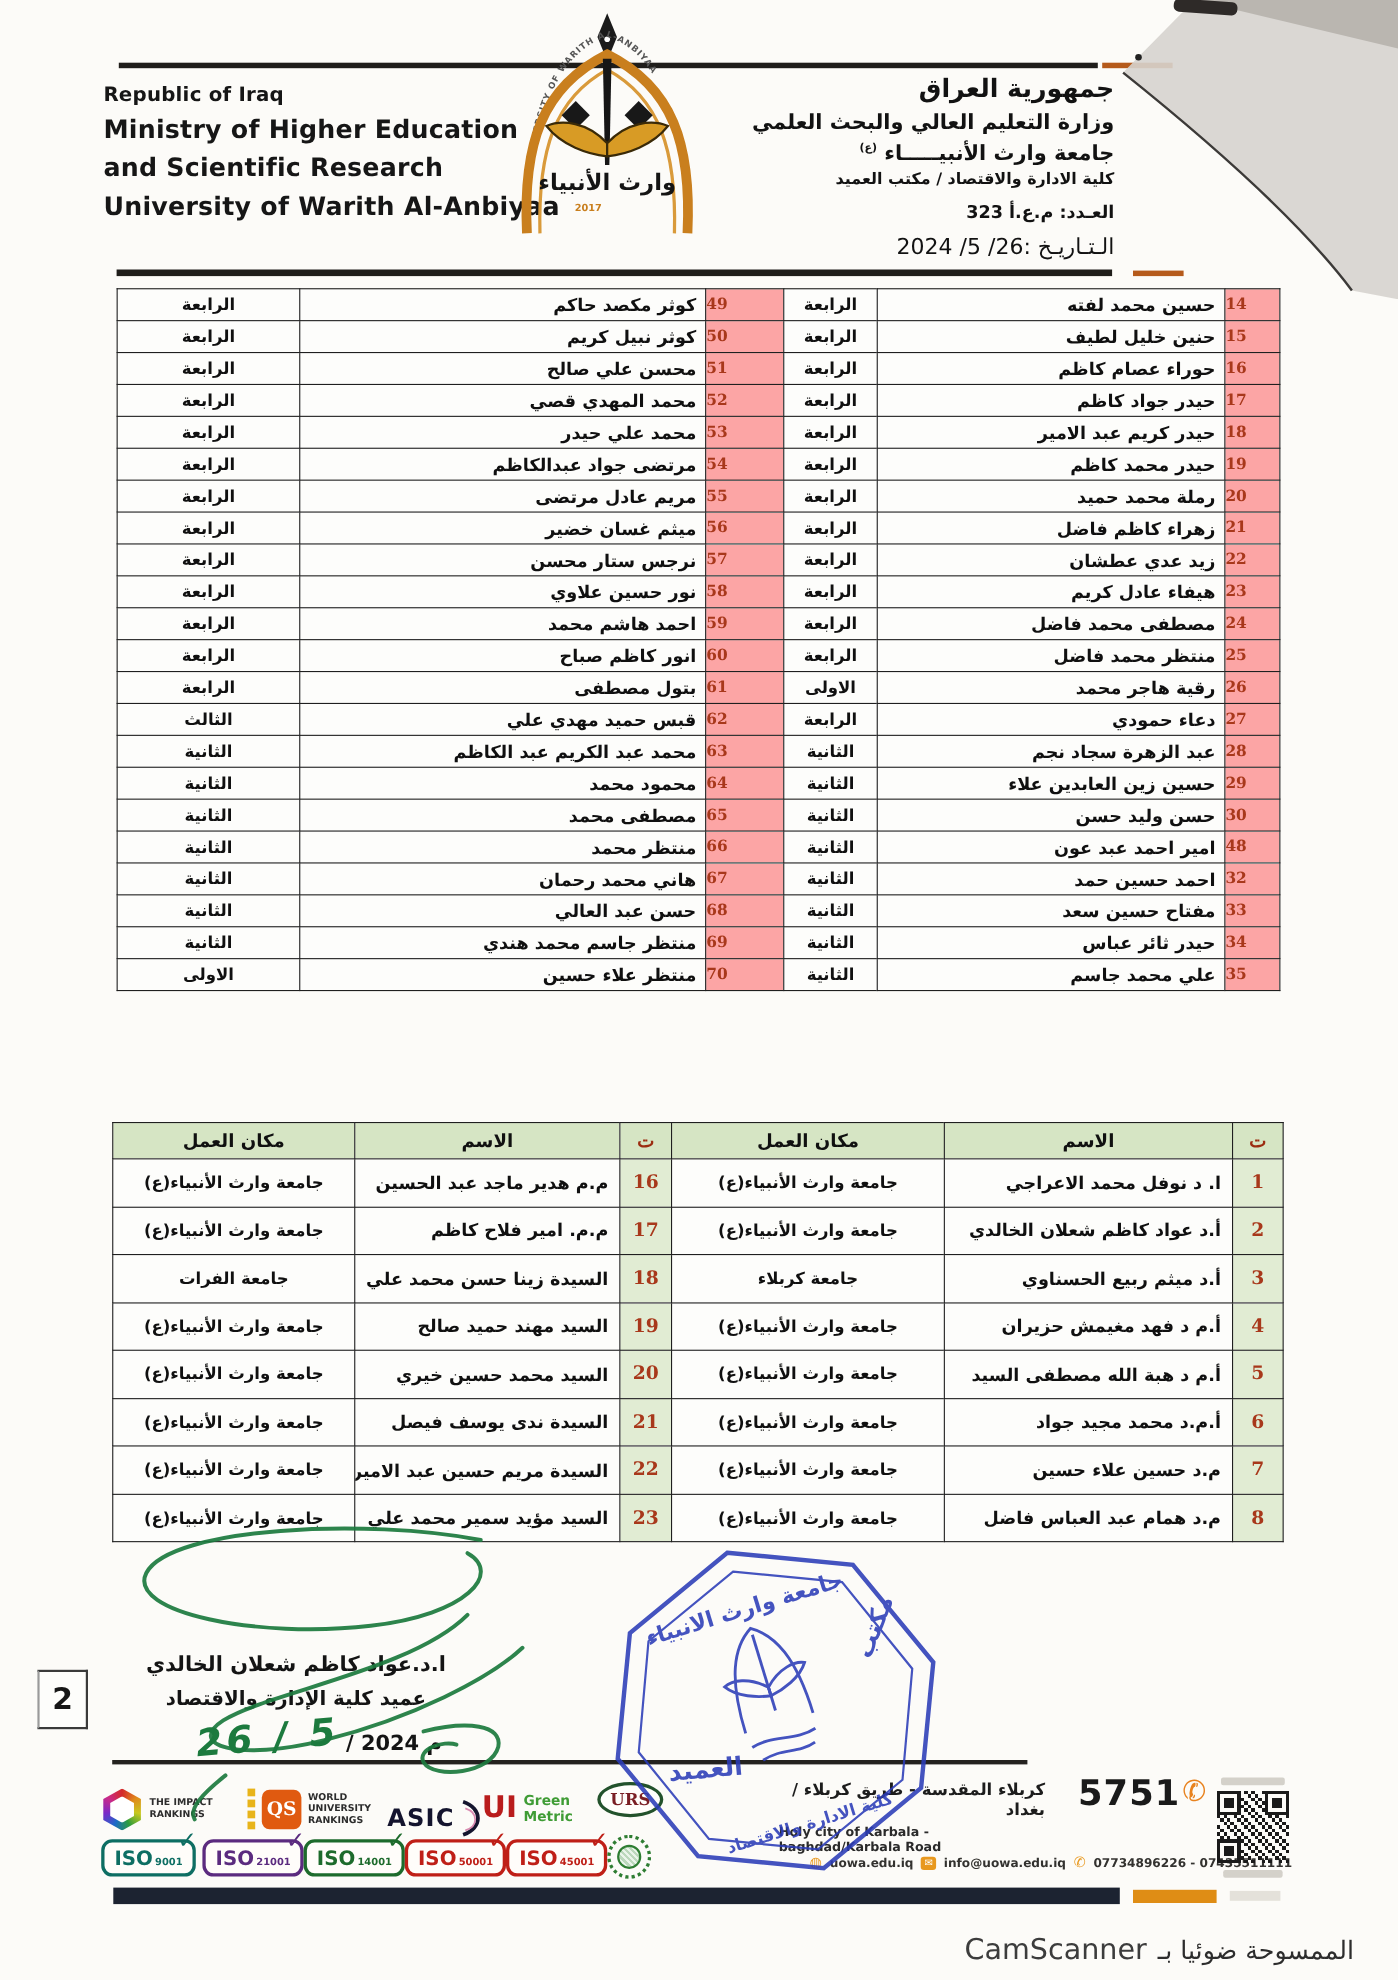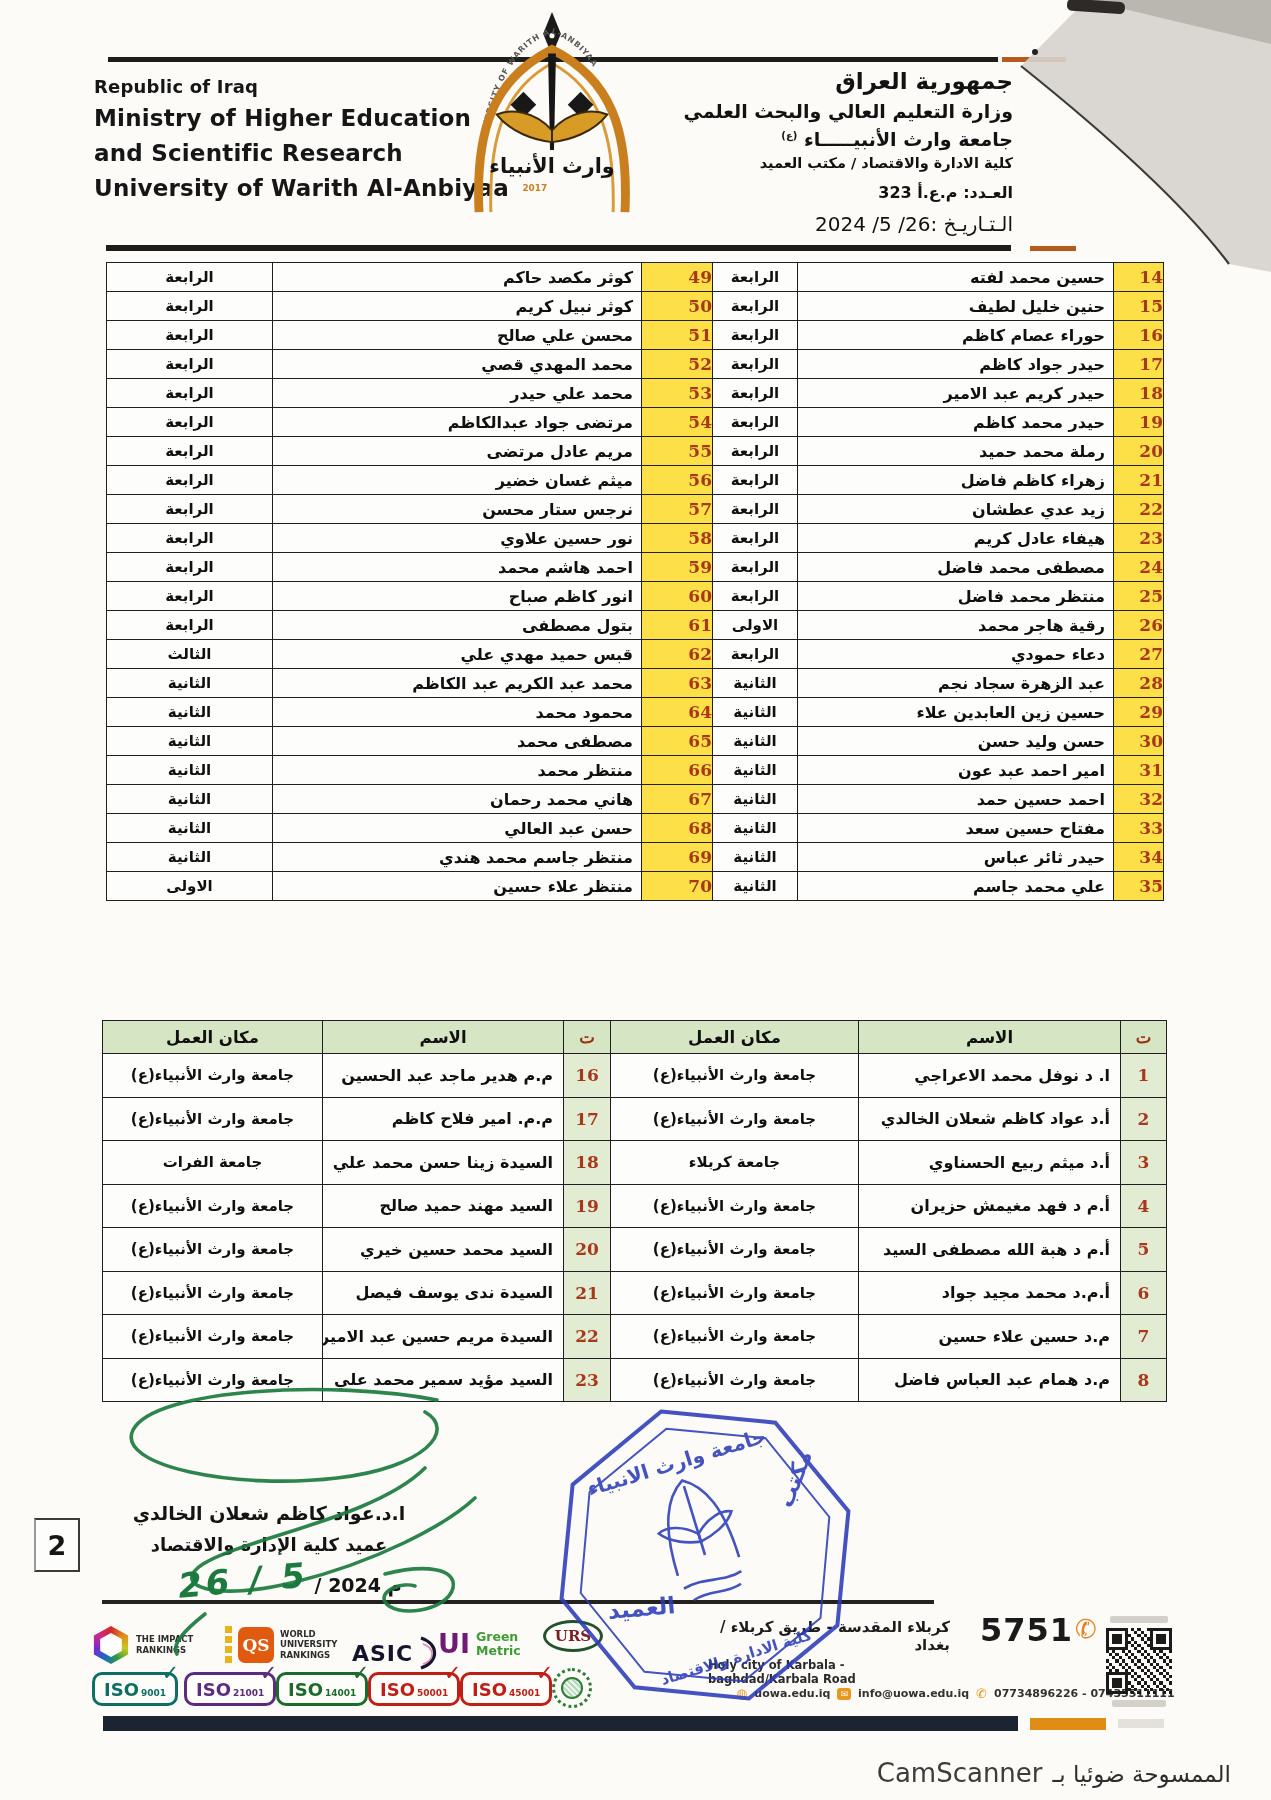--- a/index.html
+++ b/index.html
@@ -28,21 +28,21 @@
   .ar-header .a5 { font-weight:700; font-size:16px; margin-bottom:10px; }
   .ar-header .a6 { font-weight:400; font-size:20px; letter-spacing:1px; }
 
   .logo-wrap { position:absolute; left:452px; top:10px; width:200px; height:212px; }
 
   
   table { position:absolute; border-collapse:collapse; table-layout:fixed; direction:rtl; background:#fdfdfb; }
   td,th { border:1.6px solid #1f1f1f; color:#101010; font-weight:700; overflow:hidden; white-space:nowrap; }
   .t1 { left:106px; top:262px; width:1057px; }
   .t1 td { height:29px; }
-  .c-num   { background:#fde047; color:#a8381b; font-family:"DejaVu Serif", serif; font-size:17px; text-align:right; }
+  .c-num   { background:#fca5a5; color:#a8381b; font-family:"DejaVu Serif", serif; font-size:14px; text-align:left; }
   .c-name  { text-align:right; font-size:16px; padding:0 8px; }
   .c-stage { text-align:center; font-size:15px; }
 
   .tbl2-title { position:absolute; left:300px; top:956px; width:660px; text-align:center; direction:rtl;
                 font-weight:700; font-size:23px; color:#0e0e0e; }
 
   .t2 { left:102px; top:1020px; width:1064px; }
   .t2 thead td { background:#d6e5c4; height:33px; text-align:center; font-size:16.5px; }
   .t2 thead td.c2-num { color:#9c2c10; }
   .t2 tbody td { height:43.5px; }
@@ -71,21 +71,21 @@
   .hexa { width:38px; height:38px; clip-path:polygon(50% 0,95% 25%,95% 75%,50% 100%,5% 75%,5% 25%);
           background:conic-gradient(#d42a2a,#e08a1a,#c8c81e,#2c9c3c,#1a6ac8,#7a2ac8,#c82a8a,#d42a2a);
           display:flex; align-items:center; justify-content:center; }
   .hexa-in { width:24px; height:24px; clip-path:polygon(50% 0,95% 25%,95% 75%,50% 100%,5% 75%,5% 25%); background:#fff; }
   .logo-cap { font-size:8.5px; font-weight:700; color:#2c2c2c; line-height:1.25; }
   .qs-dots { display:flex; flex-direction:column; gap:3px; }
   .qs-dots i { width:7px; height:7px; background:#e8b41a; display:block; }
   .qs-box { width:36px; height:36px; background:#e05a10; border-radius:7px; color:#fff; font-weight:700;
             font-size:17px; display:flex; align-items:center; justify-content:center; font-family:"DejaVu Serif",serif; }
   .asic-txt { font-size:22px; font-weight:700; color:#14142e; letter-spacing:1px; }
-  .ui-txt { font-size:27px; font-weight:700; color:#701a75;text-align:right; }
+  .ui-txt { font-size:27px; font-weight:700; color:#b91c1c;text-align:right; }
   .gm-cap { font-size:12.5px; font-weight:700; color:#3f9c35; line-height:1.05; }
   .urs-oval { width:60px; height:32px; border:3.5px solid #23522c; border-radius:50%;
               display:flex; align-items:center; justify-content:center; background:#fffefb; }
   .urs-txt { color:#7a1f24; font-weight:700; font-size:15px; font-family:"DejaVu Serif",serif; }
 
   .iso { position:absolute; border:3px solid var(--c); border-radius:10px; color:var(--c);
          background:#fffdfa; height:34px; padding:0 9px; display:flex; align-items:baseline; gap:2px; }
   .iso .w { font-weight:900; font-size:18px; line-height:30px; }
   .iso .n { font-weight:700; font-size:9px; }
   .iso .ck { position:absolute; top:-14px; right:-4px; font-size:21px; font-weight:900; color:var(--c); }
@@ -307,21 +307,21 @@
         </tr>
         <tr>
           <td class="c-num">30</td>
           <td class="c-name">حسن وليد حسن</td>
           <td class="c-stage">الثانية</td>
           <td class="c-num">65</td>
           <td class="c-name">مصطفى محمد</td>
           <td class="c-stage">الثانية</td>
         </tr>
         <tr>
-          <td class="c-num">31</td>
+          <td class="c-num">48</td>
           <td class="c-name">امير احمد عبد عون</td>
           <td class="c-stage">الثانية</td>
           <td class="c-num">66</td>
           <td class="c-name">منتظر محمد</td>
           <td class="c-stage">الثانية</td>
         </tr>
         <tr>
           <td class="c-num">32</td>
           <td class="c-name">احمد حسين حمد</td>
           <td class="c-stage">الثانية</td>

